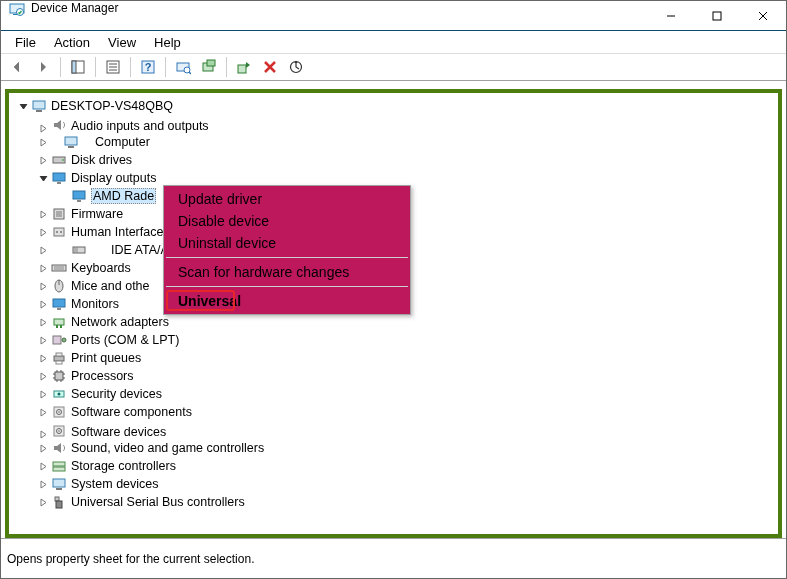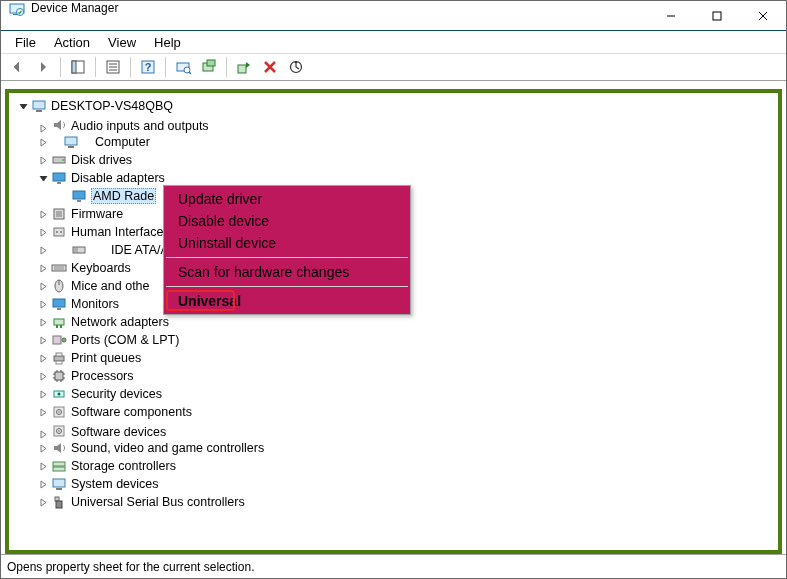--- a/index.html
+++ b/index.html
@@ -40,21 +40,21 @@
   background:#be185d; border:1px solid #a0a0a0; box-shadow:2px 2px 4px rgba(0,0,0,.25);
   padding:2px 0; font-size:14px;
 }
 .ctx-item { padding:3px 14px 3px 14px; }
 .ctx-sep { height:1px; background:#d0d0d0; margin:3px 2px; }
 .ctx-highlight-box {
   position:absolute; left:166px; top:290px; width:69px; height:21px;
   border:2.5px solid #e7262a; border-radius:3px; pointer-events:none;
 }
 .statusbar {
-  height:24px; border-top:1px solid #a0a0a0; display:flex; align-items:center;
+  height:40px; border-top:1px solid #a0a0a0; display:flex; align-items:center;
   padding-left:6px; font-size:12px; background:#fff;
 }
 </style>
 </head>
 <body>
 
 <div class="titlebar">
   <span class="icon">
     <svg viewBox="0 0 16 16">
         <rect x="1" y="3" width="14" height="9" fill="#dff0fb" stroke="#2b7cb3"></rect>
@@ -225,21 +225,21 @@
           <svg viewBox="0 0 9 9">
             <path d="M1 2l3.5 5L8 2" fill="#333" stroke="#333" stroke-width="1"></path>
           </svg>
         </span>
         <span class="devicon">
           <svg viewBox="0 0 16 16">
             <rect x="2" y="3" width="12" height="8" fill="#4aa3df" stroke="#2a6fa0"></rect>
             <rect x="6" y="12" width="4" height="2" fill="#888"></rect>
           </svg>
         </span>
-        <span class="tree-label">Disable adapters</span>
+        <span class="tree-label">Display outputs</span>
       </div>
       <div class="tree-row selected" style="padding-left: 48px;">
         <span class="expander"></span>
         <span class="devicon">
           <svg viewBox="0 0 16 16">
             <rect x="2" y="3" width="12" height="8" fill="#4aa3df" stroke="#2a6fa0"></rect>
             <rect x="6" y="12" width="4" height="2" fill="#888"></rect>
           </svg>
         </span>
         <span class="tree-label">AMD Rade</span>

